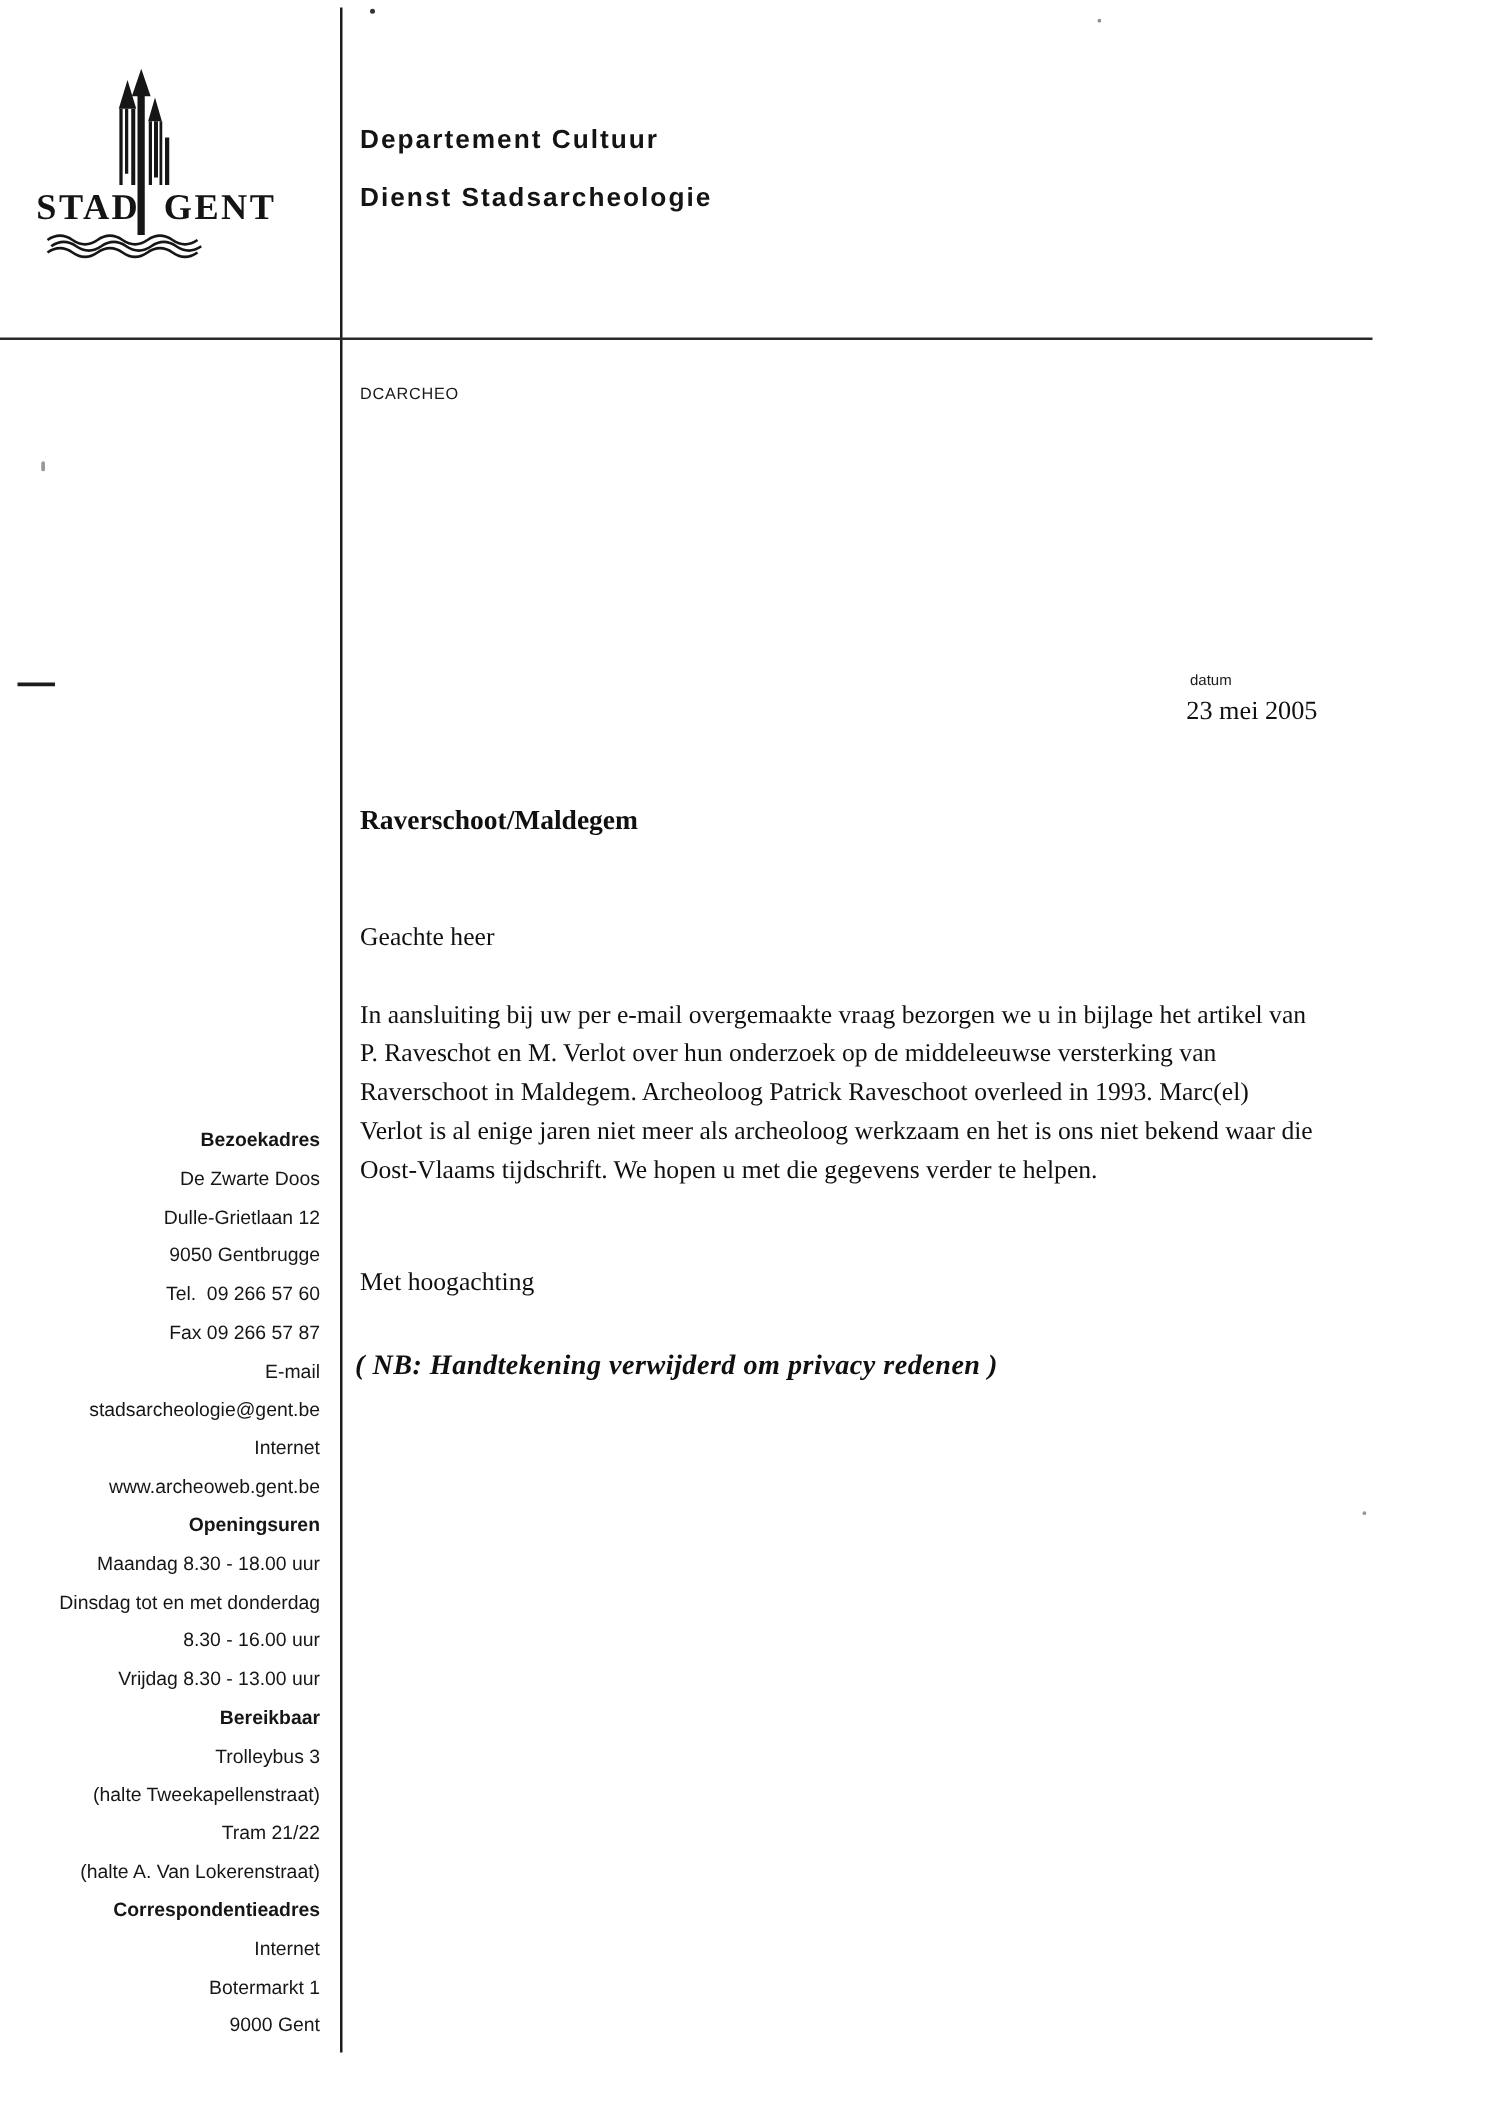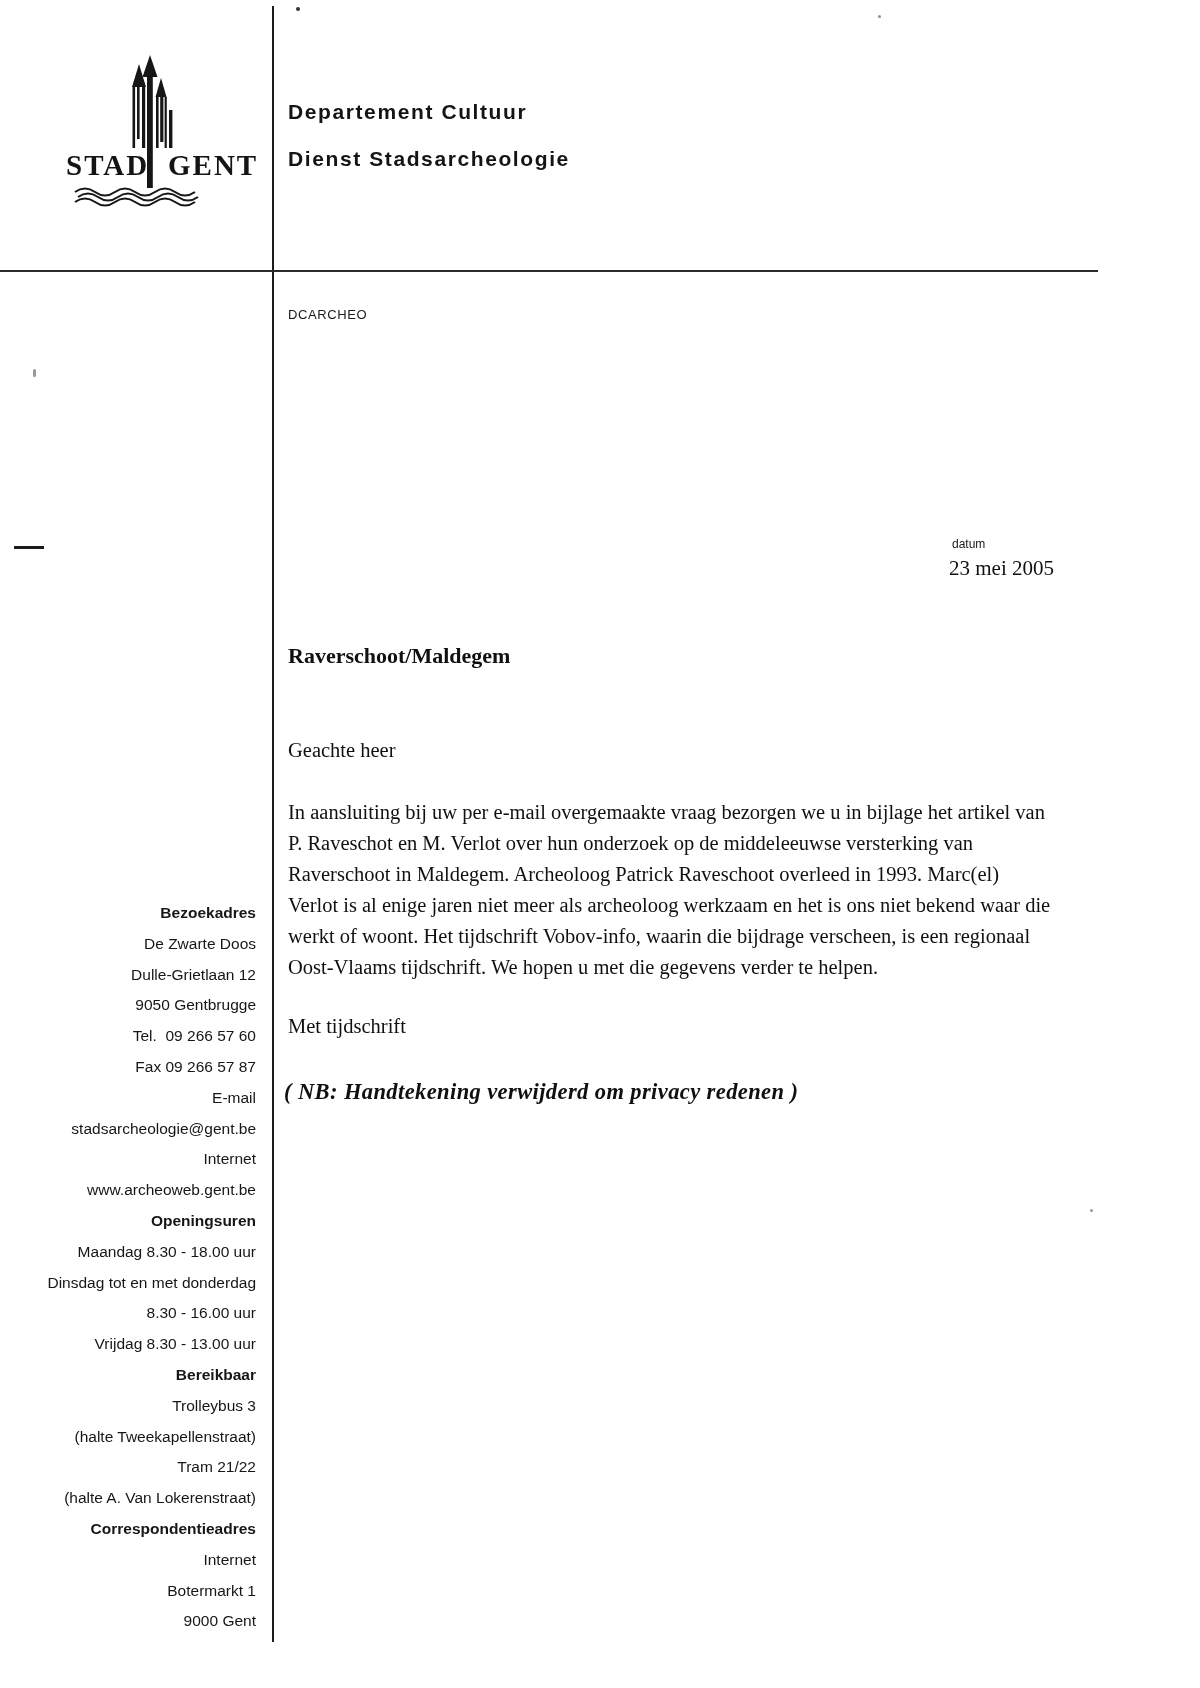--- a/index.html
+++ b/index.html
@@ -7,21 +7,21 @@
     position:relative; width:1200px; height:1688px;
     background:#ffffff; overflow:hidden; color:#111;
     font-family:"Liberation Sans", sans-serif;
   }
   
   .vrule { position:absolute; left:272px; top:6px; width:2px; height:1636px; background:#1c1c1c; }
   .hrule { position:absolute; left:0; top:270px; width:1098px; height:2px; background:#2a2a2a; }
   .foldmark { position:absolute; left:14px; top:546px; width:30px; height:3px; background:#1c1c1c; }
   .speck { position:absolute; background:#333; border-radius:50%; }
   
-  .logo { position:absolute; left:28px; top:50px; width:200px; height:158px;margin-left:37px; }
+  .logo { position:absolute; left:28px; top:50px; width:200px; height:158px; }
   .logo svg { display:block; }
   
   .dept-line {
     position:absolute; left:288px;
     font-weight:bold; font-size:21px; letter-spacing:1.6px; color:#141414;
     white-space:nowrap;
   }
   .dept-line.l1 { top:100px; }
   .dept-line.l2 { top:147px; }
   
@@ -100,25 +100,24 @@
 
   <div class="subject serif">Raverschoot/Maldegem</div>
   <div class="salutation serif">Geachte heer</div>
 
   <div class="bodytext serif">
 
   <div class="body-line">In aansluiting bij uw per e-mail overgemaakte vraag bezorgen we u in bijlage het artikel van</div>
       <div class="body-line">P. Raveschot en M. Verlot over hun onderzoek op de middeleeuwse versterking van</div>
       <div class="body-line">Raverschoot in Maldegem. Archeoloog Patrick Raveschoot overleed in 1993. Marc(el)</div>
       <div class="body-line">Verlot is al enige jaren niet meer als archeoloog werkzaam en het is ons niet bekend waar die</div>
-      <div class="body-line">werkt of woont. Het tijdschrift Vobov-info, waarin die bijdrage verscheen, is een regionaal</div>
       <div class="body-line">Oost-Vlaams tijdschrift. We hopen u met die gegevens verder te helpen.</div>
     </div>
 
-  <div class="closing serif">Met tijdschrift</div>
+  <div class="closing serif">Met hoogachting</div>
   <div class="nb-note serif">( NB: Handtekening verwijderd om privacy redenen )</div>
 
   <div class="sidebar">
 
   <div class="sb-line bold">Bezoekadres</div>
       <div class="sb-line">De Zwarte Doos</div>
       <div class="sb-line">Dulle-Grietlaan 12</div>
       <div class="sb-line">9050 Gentbrugge</div>
       <div class="sb-line">Tel.  09 266 57 60</div>
       <div class="sb-line">Fax 09 266 57 87</div>

